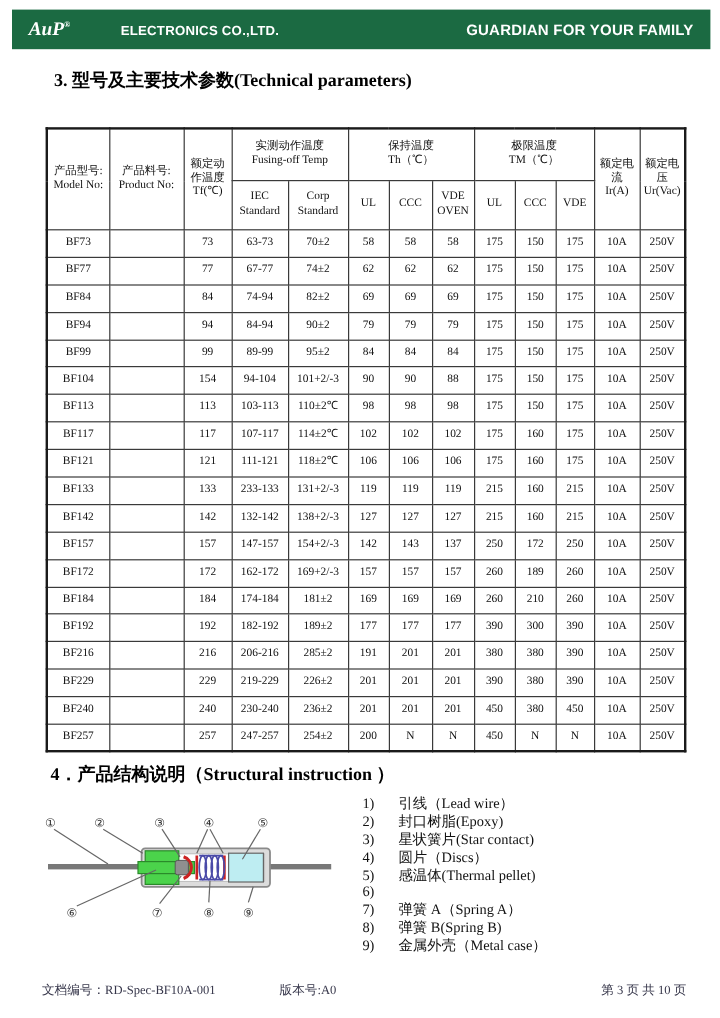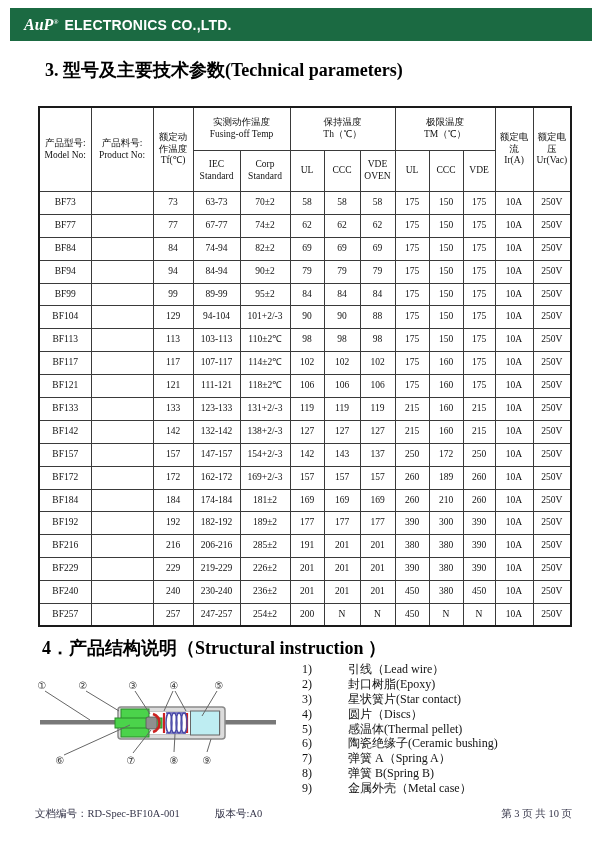--- a/index.html
+++ b/index.html
@@ -7,27 +7,27 @@
     width:600px; height:848px; position:relative; background:#ffffff;
     font-family:"Liberation Serif", serif; color:#111; overflow:hidden;
   }
   
   .topbar {
     position:absolute; top:8px; left:10px; right:8px; height:33px;
     background:#1b6a42; color:#ffffff; display:flex; align-items:center;
     justify-content:space-between; padding:0 14px; box-sizing:border-box;
     font-family:"Liberation Sans", sans-serif;
   }
-  .brand { display:flex; align-items:baseline; }
+  .brand { display:flex; align-items:baseline;gap:36px; }
   .logo { font-family:"Liberation Serif", serif; font-style:italic; font-weight:bold; font-size:16px; }
   .logo-reg { font-size:7px; vertical-align:super; }
-  .company { font-weight:bold; font-size:14px; margin-left:6px; letter-spacing:0.2px; }
+  .company { font-weight:bold; font-size:11px; margin-left:6px; letter-spacing:0.2px; }
   .slogan { font-weight:bold; font-size:12.5px; letter-spacing:0.2px; }
 
-  .sec-title { position:absolute; font-size:18px; font-weight:bold; color:#000; white-space:pre; }
+  .sec-title { position:absolute; font-size:15px; font-weight:bold; color:#000; white-space:pre; }
   .sec3 { top:58px; left:45px; }
   .sec4 { top:636px; left:42px; }
 
   
   table.params {
     position:absolute; top:106px; left:38px; width:530px;
     border-collapse:collapse; table-layout:fixed;
     border:2px solid #1a1a1a; font-size:9.5px;
   }
   table.params th, table.params td {
@@ -39,39 +39,40 @@
   table.params thead tr.h2 th { height:40px; }
   table.params tbody tr { height:22.9px; }
 
   
   .content { position:absolute; top:660px; left:18px; width:572px; display:flex; }
   .diagram-wrap { width:280px; }
   .diagram-wrap svg { margin-top:14px; display:block; }
   .parts { width:285px; margin-left:4px; margin-top:2px; font-size:12px; color:#111; }
   .parts .item { display:flex; height:14.9px; align-items:center; }
   .parts .num { width:18px; text-align:left; }
-  .parts .plabel { margin-left:28px; white-space:pre; }
+  .parts .plabel { margin-left:12px; white-space:pre; }
 
   .footer {
-    position:absolute; left:35px; right:28px; bottom:27px;
-    display:flex; font-size:10.5px; color:#36364a; white-space:pre;
+    position:absolute; left:35px; right:28px; bottom:16px;
+    display:flex; font-size:10.5px; color:#36364a; white-space:pre;gap:18px;
   }
   .footer .f-doc { width:180px; }
   .footer .f-ver { width:114px; }
   .footer .f-date { width:160px; }
   .footer .f-page { margin-left:auto; }
 </style>
 </head>
 <body>
 
 <div class="topbar">
   <div class="brand">
     <span class="logo"><span>AuP</span><span class="logo-reg">®</span></span>
     <span class="company">ELECTRONICS CO.,LTD.</span>
   </div>
+  <div class="slogan">GUARDIAN FOR YOUR FAMILY</div>
 </div>
 
 <div class="sec-title sec3">3. 型号及主要技术参数(Technical parameters)</div>
 
 <table class="params">
   <colgroup>
     <col style="width:52px">
       <col style="width:62px">
       <col style="width:40px">
     <col style="width:47px">
@@ -191,21 +192,21 @@
         <td>84</td>
         <td>175</td>
         <td>150</td>
         <td>175</td>
         <td>10A</td>
         <td>250V</td>
       </tr>
       <tr>
         <td>BF104</td>
         <td></td>
-        <td>129</td>
+        <td>154</td>
         <td>94-104</td>
         <td>101+2/-3</td>
         <td>90</td>
         <td>90</td>
         <td>88</td>
         <td>175</td>
         <td>150</td>
         <td>175</td>
         <td>10A</td>
         <td>250V</td>
@@ -252,21 +253,21 @@
         <td>175</td>
         <td>160</td>
         <td>175</td>
         <td>10A</td>
         <td>250V</td>
       </tr>
       <tr>
         <td>BF133</td>
         <td></td>
         <td>133</td>
-        <td>123-133</td>
+        <td>233-133</td>
         <td>131+2/-3</td>
         <td>119</td>
         <td>119</td>
         <td>119</td>
         <td>215</td>
         <td>160</td>
         <td>215</td>
         <td>10A</td>
         <td>250V</td>
       </tr>
@@ -484,21 +485,20 @@
     <div class="item">
         <span class="num">4)</span>
         <span class="plabel">圆片（Discs）</span>
       </div>
     <div class="item">
         <span class="num">5)</span>
         <span class="plabel">感温体(Thermal pellet)</span>
       </div>
     <div class="item">
         <span class="num">6)</span>
-        <span class="plabel">陶瓷绝缘子(Ceramic bushing)</span>
       </div>
     <div class="item">
         <span class="num">7)</span>
         <span class="plabel">弹簧 A（Spring A）</span>
       </div>
     <div class="item">
         <span class="num">8)</span>
         <span class="plabel">弹簧 B(Spring B)</span>
       </div>
     <div class="item">

